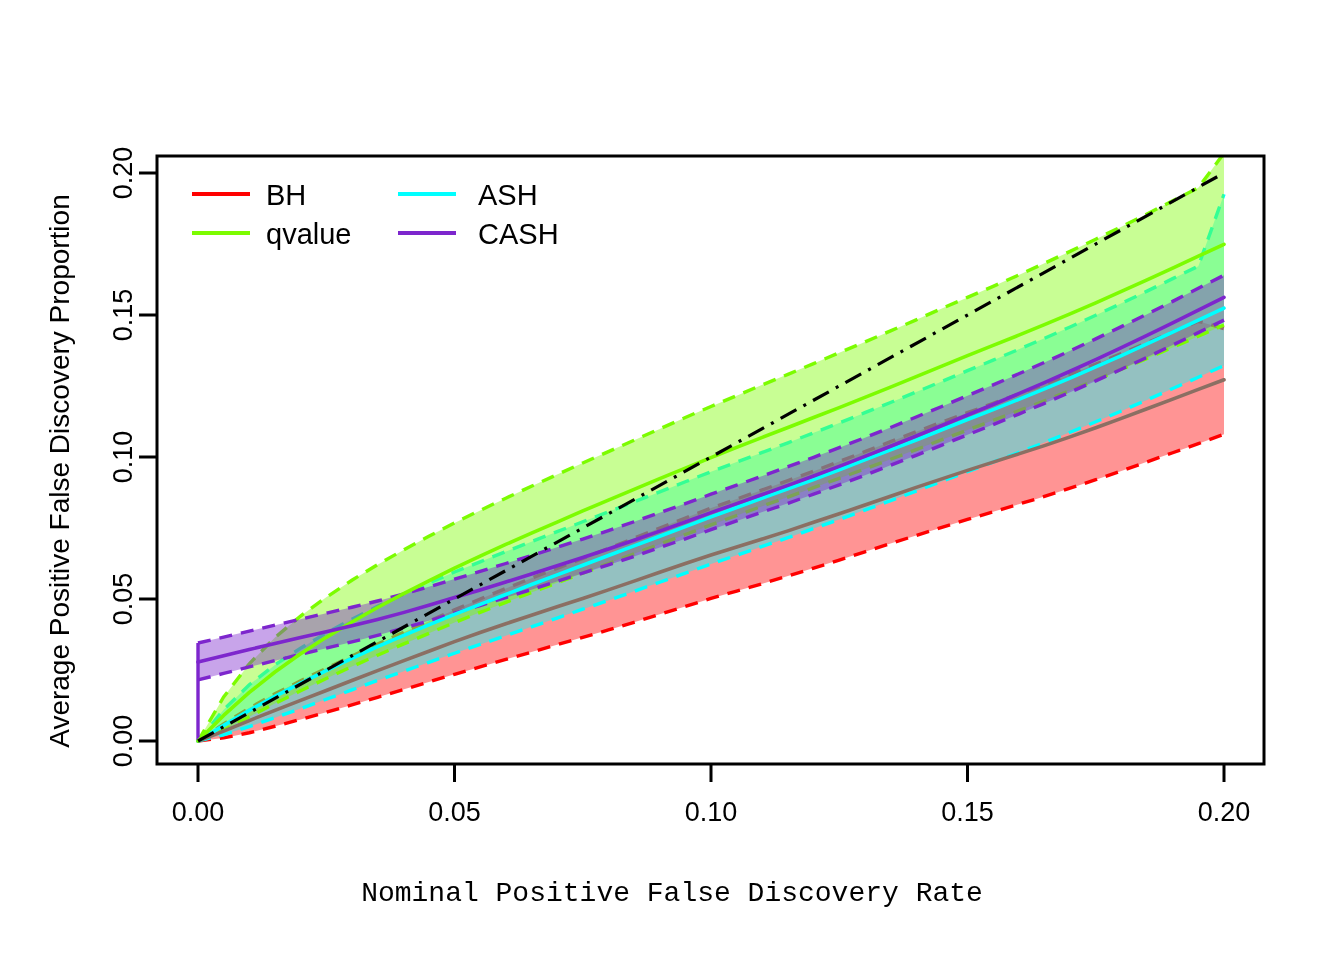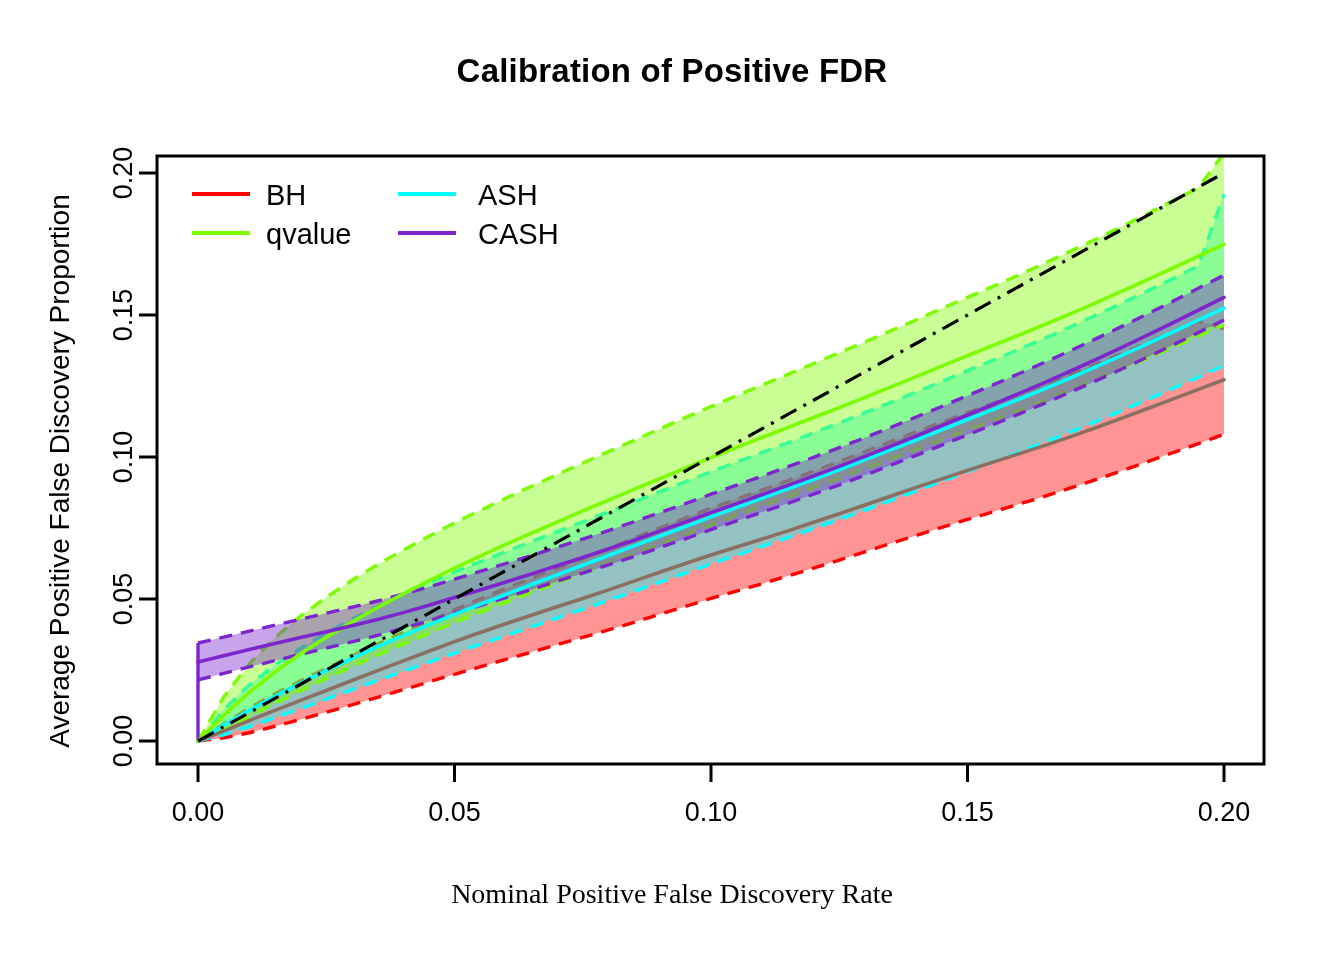--- a/index.html
+++ b/index.html
@@ -33,21 +33,21 @@
     font-family: "Liberation Sans", sans-serif;
     letter-spacing: 0.2px;
   }
   .xlabel {
     position: absolute;
     left: 0;
     top: 878px;
     width: 1344px;
     text-align: center;
     font-size: 28px;
-    font-family: Liberation Serif, serif;
+    font-family: Liberation Mono, monospace;
   }
   .ylabel {
     position: absolute;
     left: -300px;
     top: 455px;
     width: 720px;
     text-align: center;
     font-size: 28px;
     font-family: "Liberation Sans", sans-serif;
     transform: rotate(-90deg);
@@ -67,21 +67,20 @@
     font-size: 29px;
     font-family: "Liberation Sans", sans-serif;
     fill: #000000;
   }
 </style>
 </head>
 <body>
 
 <div id="figure">
 
-  <div class="fig-title">Calibration of Positive FDR</div>
 
   <svg class="plot-svg" width="1344" height="960">
     <defs>
       <clipPath id="plotclip">
         <rect x="157" y="156" width="1107" height="608"></rect>
       </clipPath>
     </defs>
     <g id="bands-group" clip-path="url(#plotclip)">
         <polygon points="198.00,741.00 223.65,723.96 249.30,708.06 274.95,693.86 300.60,680.79 326.25,668.30 351.90,656.08 377.55,644.16 403.20,632.51 428.85,621.15 454.50,609.79 480.15,599.00 505.80,588.49 531.45,578.27 557.10,568.33 582.75,558.39 608.40,548.45 634.05,538.22 659.70,528.00 685.35,518.06 711.00,508.12 736.65,499.03 762.30,489.94 787.95,480.57 813.60,471.20 839.25,461.54 864.90,451.60 890.55,441.66 916.20,431.72 941.85,422.07 967.50,412.70 993.15,403.32 1018.80,393.95 1044.45,384.30 1070.10,374.36 1095.75,364.13 1121.40,353.62 1147.05,342.83 1172.70,332.04 1198.35,321.25 1224.00,328.63 1224.00,434.28 1198.35,443.65 1172.70,452.74 1147.05,461.83 1121.40,470.92 1095.75,479.72 1070.10,488.24 1044.45,496.48 1018.80,504.14 993.15,511.81 967.50,519.48 941.85,527.43 916.20,535.38 890.55,543.62 864.90,551.86 839.25,560.09 813.60,568.04 787.95,576.00 762.30,583.66 736.65,591.05 711.00,598.43 685.35,606.38 659.70,614.34 634.05,622.29 608.40,629.96 582.75,637.34 557.10,644.72 531.45,652.11 505.80,659.49 480.15,666.88 454.50,674.26 428.85,681.93 403.20,689.60 377.55,697.26 351.90,704.93 326.25,712.32 300.60,719.42 274.95,726.23 249.30,732.76 223.65,737.88 198.00,741.00" fill="rgba(255,0,0,0.42)" stroke="none"></polygon>
         <polyline points="198.00,741.00 223.65,723.96 249.30,708.06 274.95,693.86 300.60,680.79 326.25,668.30 351.90,656.08 377.55,644.16 403.20,632.51 428.85,621.15 454.50,609.79 480.15,599.00 505.80,588.49 531.45,578.27 557.10,568.33 582.75,558.39 608.40,548.45 634.05,538.22 659.70,528.00 685.35,518.06 711.00,508.12 736.65,499.03 762.30,489.94 787.95,480.57 813.60,471.20 839.25,461.54 864.90,451.60 890.55,441.66 916.20,431.72 941.85,422.07 967.50,412.70 993.15,403.32 1018.80,393.95 1044.45,384.30 1070.10,374.36 1095.75,364.13 1121.40,353.62 1147.05,342.83 1172.70,332.04 1198.35,321.25 1224.00,328.63" fill="none" stroke="#FF0000" stroke-width="3.4" stroke-dasharray="13,9" stroke-linecap="butt"></polyline>

